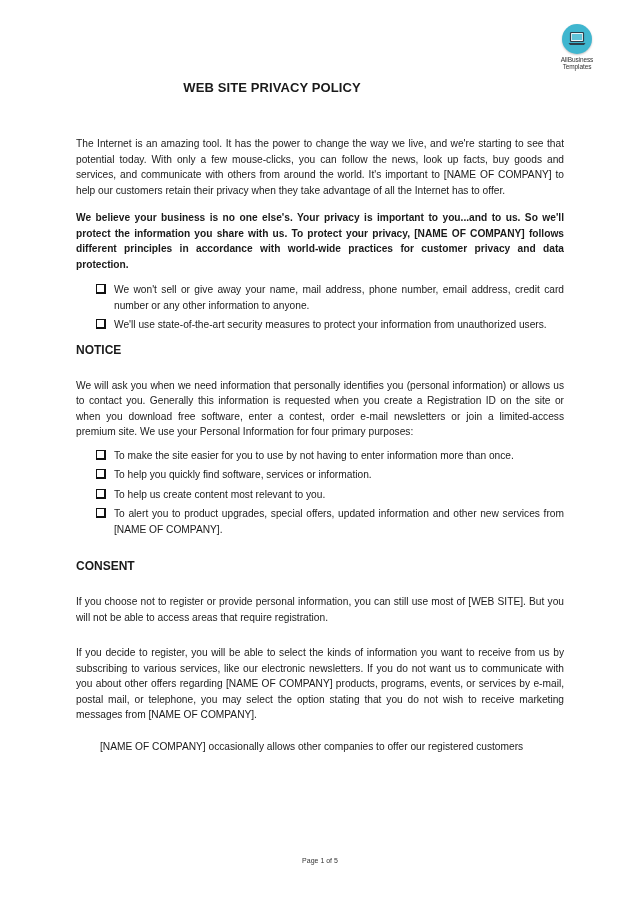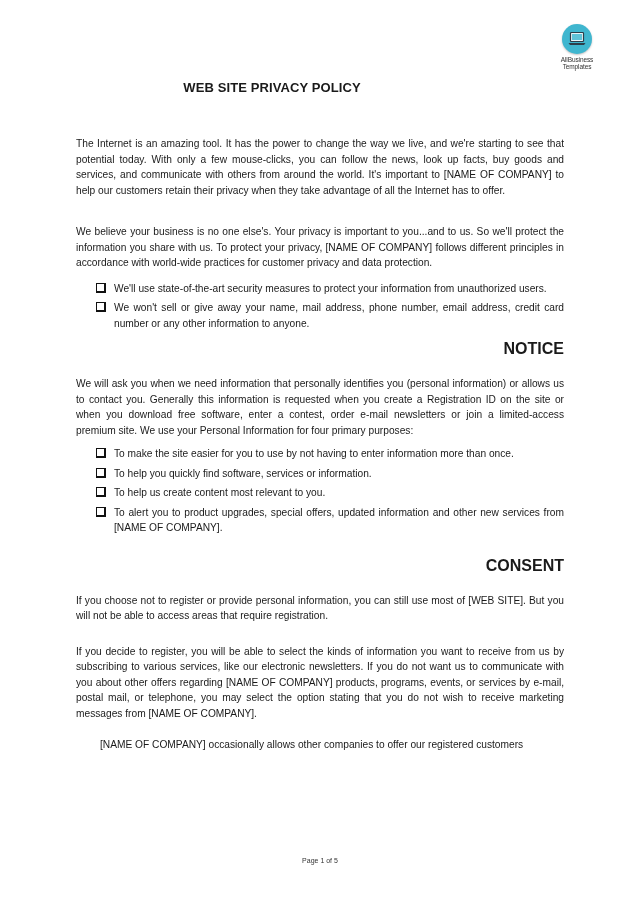--- a/index.html
+++ b/index.html
@@ -48,23 +48,22 @@
       width: 488px;
       top: 136px;
     }
     p.body {
       font-size: 10.2px;
       line-height: 15.5px;
       text-align: justify;
     }
     .heading {
       font-weight: bold;
-      font-size: 16px;
+      font-size: 12px;
       line-height: 15px;
-      text-align: right;
     }
     ul.checklist {
       list-style: none;
       margin-left: 20px;
     }
     ul.checklist li {
       position: relative;
       padding-left: 18px;
       font-size: 10.2px;
       line-height: 15.5px;
@@ -102,30 +101,30 @@
   <div class="logo-text">
     <div>AllBusiness</div>
     <div>Templates</div>
   </div>
 </div>
 
 <div class="title">WEB SITE PRIVACY POLICY</div>
 
 <div class="content">
   <p class="body">The Internet is an amazing tool. It has the power to change the way we live, and we're starting to see that potential today. With only a few mouse-clicks, you can follow the news, look up facts, buy goods and services, and communicate with others from around the world. It's important to [NAME OF COMPANY] to help our customers retain their privacy when they take advantage of all the Internet has to offer.</p>
-  <p class="body" style="margin-top:26px;">We believe your business is no one else's. Your privacy is important to you...and to us. So we'll protect the information you share with us. To protect your privacy, [NAME OF COMPANY] follows different principles in accordance with world-wide practices for customer privacy and data protection.</p>
+  <p class="body" style="margin-top:12px;font-weight:bold;">We believe your business is no one else's. Your privacy is important to you...and to us. So we'll protect the information you share with us. To protect your privacy, [NAME OF COMPANY] follows different principles in accordance with world-wide practices for customer privacy and data protection.</p>
 
   <ul class="checklist" style="margin-top:10px;">
     <li>
       <span class="cb"></span>
-      <span>We'll use state-of-the-art security measures to protect your information from unauthorized users.</span>
+      <span>We won't sell or give away your name, mail address, phone number, email address, credit card number or any other information to anyone.</span>
     </li>
     <li>
       <span class="cb"></span>
-      <span>We won't sell or give away your name, mail address, phone number, email address, credit card number or any other information to anyone.</span>
+      <span>We'll use state-of-the-art security measures to protect your information from unauthorized users.</span>
     </li>
   </ul>
 
   <div class="heading" style="margin-top:10px;">NOTICE</div>
   <p class="body" style="margin-top:20px;">We will ask you when we need information that personally identifies you (personal information) or allows us to contact you. Generally this information is requested when you create a Registration ID on the site or when you download free software, enter a contest, order e-mail newsletters or join a limited-access premium site. We use your Personal Information for four primary purposes:</p>
 
   <ul class="checklist" style="margin-top:8px;">
     <li>
       <span class="cb"></span>
       <span>To make the site easier for you to use by not having to enter information more than once.</span>

